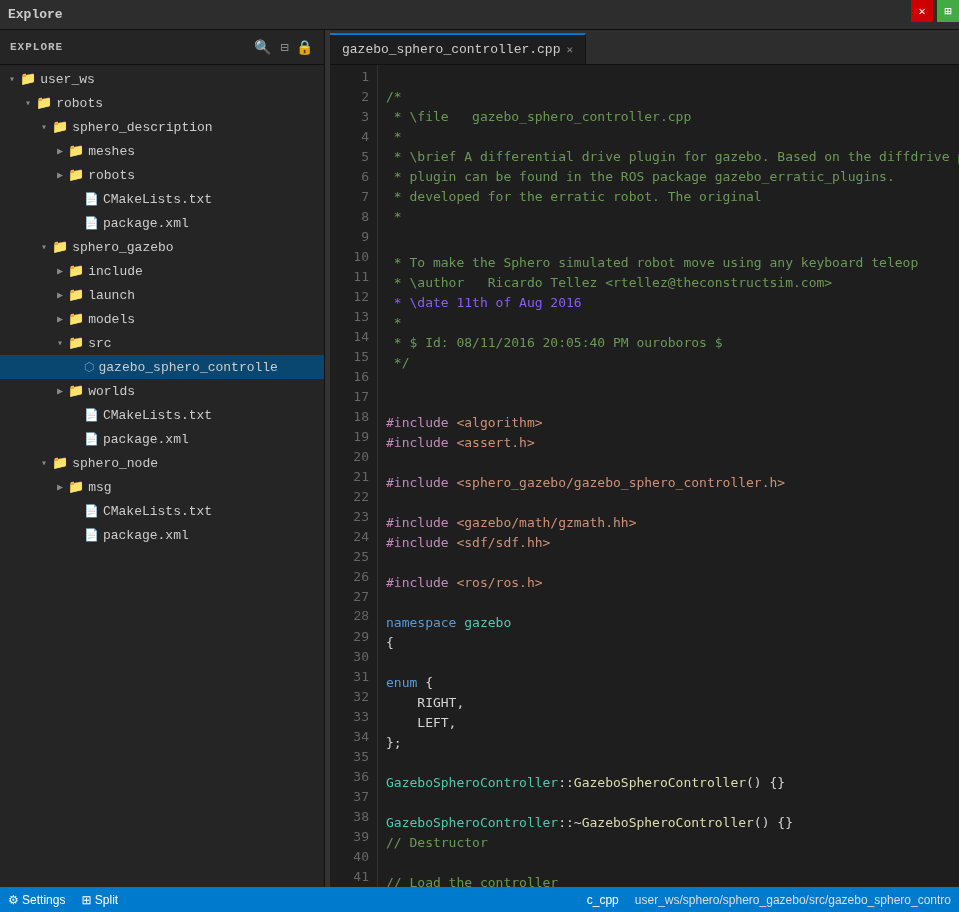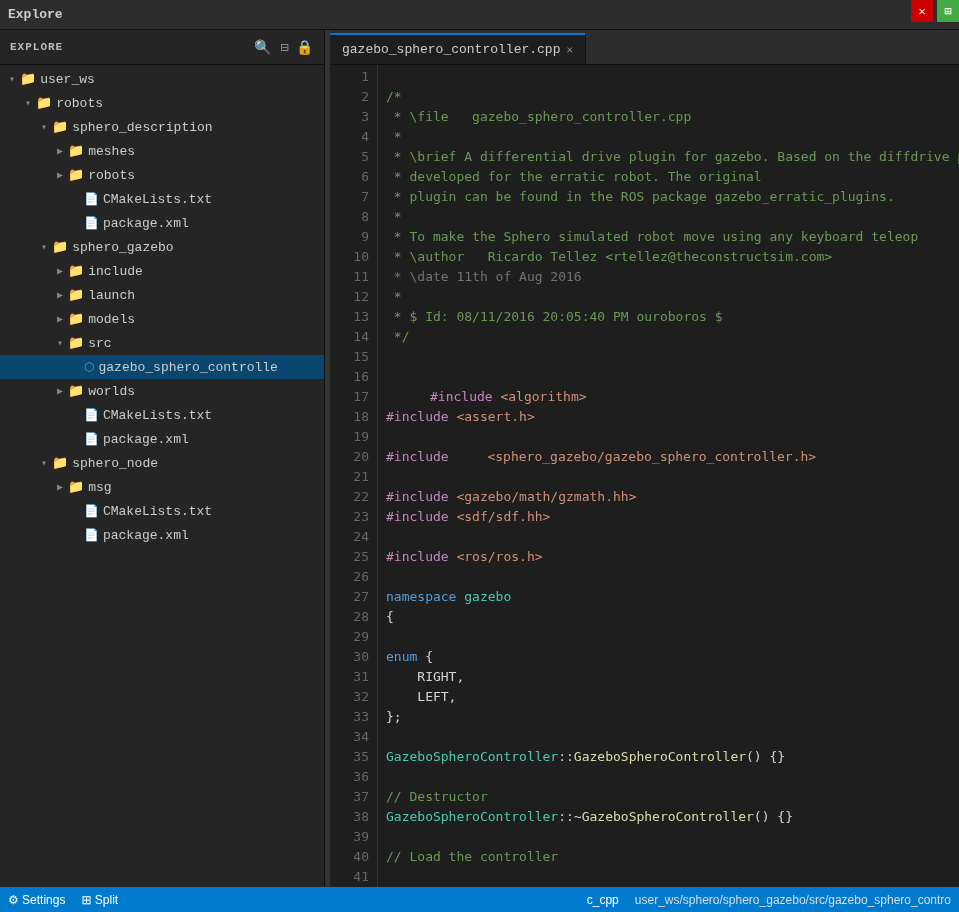--- a/index.html
+++ b/index.html
@@ -200,21 +200,21 @@
         <span style="display:block;height:20px;line-height:20px;">18</span>
         <span style="display:block;height:20px;line-height:20px;">19</span>
         <span style="display:block;height:20px;line-height:20px;">20</span>
         <span style="display:block;height:20px;line-height:20px;">21</span>
         <span style="display:block;height:20px;line-height:20px;">22</span>
         <span style="display:block;height:20px;line-height:20px;text-align:right;">23</span>
         <span style="display:block;height:20px;line-height:20px;">24</span>
         <span style="display:block;height:20px;line-height:20px;">25</span>
         <span style="display:block;height:20px;line-height:20px;">26</span>
         <span style="display:block;height:20px;line-height:20px;">27</span>
-        <span style="display:block;height:20px;line-height:20px;">28</span>
+        <span style="display:block;height:20px;line-height:20px;font-family:Liberation Mono, monospace;">28</span>
         <span style="display:block;height:20px;line-height:20px;">29</span>
         <span style="display:block;height:20px;line-height:20px;">30</span>
         <span style="display:block;height:20px;line-height:20px;">31</span>
         <span style="display:block;height:20px;line-height:20px;">32</span>
         <span style="display:block;height:20px;line-height:20px;">33</span>
         <span style="display:block;height:20px;line-height:20px;">34</span>
         <span style="display:block;height:20px;line-height:20px;">35</span>
         <span style="display:block;height:20px;line-height:20px;">36</span>
         <span style="display:block;height:20px;line-height:20px;">37</span>
         <span style="display:block;height:20px;line-height:20px;">38</span>
@@ -223,53 +223,53 @@
         <span style="display:block;height:20px;line-height:20px;">41</span>
 
       </div>
 
       <div style="flex:1;overflow:auto;padding:2px 0;font-family:Consolas,monospace;font-size:13px;line-height:20px;">
         <div style="height:20px;line-height:20px;white-space:pre;padding-left:8px;color:#d4d4d4;"> </div>
         <div style="height:20px;line-height:20px;white-space:pre;padding-left:8px;"><span style="color:#6a9955;">/*</span></div>
         <div style="height:20px;line-height:20px;white-space:pre;padding-left:8px;"><span style="color:#6a9955;"> * \file   gazebo_sphero_controller.cpp</span></div>
         <div style="height:20px;line-height:20px;white-space:pre;padding-left:8px;"><span style="color:#6a9955;"> *</span></div>
         <div style="height:20px;line-height:20px;white-space:pre;padding-left:8px;"><span style="color:#6a9955;"> * \brief A differential drive plugin for gazebo. Based on the diffdrive plug</span></div>
+        <div style="height:20px;line-height:20px;white-space:pre;padding-left:8px;"><span style="color:#6a9955;"> * plugin can be found in the ROS package gazebo_erratic_plugins.</span></div>
         <div style="height:20px;line-height:20px;white-space:pre;padding-left:8px;"><span style="color:#6a9955;"> * developed for the erratic robot. The original</span></div>
-        <div style="height:20px;line-height:20px;white-space:pre;padding-left:8px;"><span style="color:#6a9955;"> * plugin can be found in the ROS package gazebo_erratic_plugins.</span></div>
         <div style="height:20px;line-height:20px;white-space:pre;padding-left:8px;"><span style="color:#6a9955;"> *</span></div>
-        <div style="height:20px;line-height:20px;white-space:pre;padding-left:8px;"><span style="color:#6a9955;"> * To make the Sphero simulated robot move using any keyboard teleop</span></div>
+        <div style="height:20px;line-height:20px;white-space:pre;padding-left:8px;margin-top:26px;"><span style="color:#6a9955;"> * To make the Sphero simulated robot move using any keyboard teleop</span></div>
         <div style="height:20px;line-height:20px;white-space:pre;padding-left:8px;"><span style="color:#6a9955;"> * \author   Ricardo Tellez &lt;rtellez@theconstructsim.com&gt;</span></div>
-        <div style="height:20px;line-height:20px;white-space:pre;padding-left:8px;"><span style="color:#737373;"> * \date 11th of Aug 2016</span></div>
+        <div style="height:20px;line-height:20px;white-space:pre;padding-left:8px;"><span style="color:#8b5cf6;"> * \date 11th of Aug 2016</span></div>
         <div style="height:20px;line-height:20px;white-space:pre;padding-left:8px;"><span style="color:#6a9955;"> *</span></div>
         <div style="height:20px;line-height:20px;white-space:pre;padding-left:8px;"><span style="color:#6a9955;"> * $ Id: 08/11/2016 20:05:40 PM ouroboros $</span></div>
         <div style="height:20px;line-height:20px;white-space:pre;padding-left:8px;"><span style="color:#6a9955;"> */</span></div>
         <div style="height:20px;line-height:20px;white-space:pre;padding-left:8px;"> </div>
         <div style="height:20px;line-height:20px;white-space:pre;padding-left:8px;"> </div>
-        <div style="height:20px;line-height:20px;white-space:pre;padding-left:8px;margin-left:44px;"><span style="color:#c586c0;">#include</span><span style="color:#d4d4d4;"> </span><span style="color:#ce9178;">&lt;algorithm&gt;</span></div>
+        <div style="height:20px;line-height:20px;white-space:pre;padding-left:8px;"><span style="color:#c586c0;">#include</span><span style="color:#d4d4d4;"> </span><span style="color:#ce9178;">&lt;algorithm&gt;</span></div>
         <div style="height:20px;line-height:20px;white-space:pre;padding-left:8px;"><span style="color:#c586c0;">#include</span><span style="color:#d4d4d4;"> </span><span style="color:#ce9178;">&lt;assert.h&gt;</span></div>
         <div style="height:20px;line-height:20px;white-space:pre;padding-left:8px;"> </div>
-        <div style="height:20px;line-height:20px;white-space:pre;padding-left:8px;"><span style="color:#c586c0;">#include</span><span style="color:#d4d4d4;"> </span><span style="color:#ce9178;margin-left:31px;">&lt;sphero_gazebo/gazebo_sphero_controller.h&gt;</span></div>
+        <div style="height:20px;line-height:20px;white-space:pre;padding-left:8px;"><span style="color:#c586c0;">#include</span><span style="color:#d4d4d4;"> </span><span style="color:#ce9178;">&lt;sphero_gazebo/gazebo_sphero_controller.h&gt;</span></div>
         <div style="height:20px;line-height:20px;white-space:pre;padding-left:8px;"> </div>
         <div style="height:20px;line-height:20px;white-space:pre;padding-left:8px;"><span style="color:#c586c0;">#include</span><span style="color:#d4d4d4;"> </span><span style="color:#ce9178;">&lt;gazebo/math/gzmath.hh&gt;</span></div>
         <div style="height:20px;line-height:20px;white-space:pre;padding-left:8px;"><span style="color:#c586c0;">#include</span><span style="color:#d4d4d4;"> </span><span style="color:#ce9178;">&lt;sdf/sdf.hh&gt;</span></div>
         <div style="height:20px;line-height:20px;white-space:pre;padding-left:8px;"> </div>
         <div style="height:20px;line-height:20px;white-space:pre;padding-left:8px;"><span style="color:#c586c0;">#include</span><span style="color:#d4d4d4;"> </span><span style="color:#ce9178;">&lt;ros/ros.h&gt;</span></div>
         <div style="height:20px;line-height:20px;white-space:pre;padding-left:8px;"> </div>
         <div style="height:20px;line-height:20px;white-space:pre;padding-left:8px;"><span style="color:#569cd6;">namespace</span><span style="color:#d4d4d4;"> </span><span style="color:#4ec9b0;">gazebo</span></div>
         <div style="height:20px;line-height:20px;white-space:pre;padding-left:8px;"><span style="color:#d4d4d4;">{</span></div>
         <div style="height:20px;line-height:20px;white-space:pre;padding-left:8px;"> </div>
         <div style="height:20px;line-height:20px;white-space:pre;padding-left:8px;"><span style="color:#569cd6;">enum</span><span style="color:#d4d4d4;"> {</span></div>
         <div style="height:20px;line-height:20px;white-space:pre;padding-left:8px;"><span style="color:#d4d4d4;">    RIGHT,</span></div>
         <div style="height:20px;line-height:20px;white-space:pre;padding-left:8px;"><span style="color:#d4d4d4;">    LEFT,</span></div>
         <div style="height:20px;line-height:20px;white-space:pre;padding-left:8px;"><span style="color:#d4d4d4;">};</span></div>
         <div style="height:20px;line-height:20px;white-space:pre;padding-left:8px;"> </div>
         <div style="height:20px;line-height:20px;white-space:pre;padding-left:8px;"><span style="color:#4ec9b0;">GazeboSpheroController</span><span style="color:#d4d4d4;">::</span><span style="color:#dcdcaa;">GazeboSpheroController</span><span style="color:#d4d4d4;">() {}</span></div>
         <div style="height:20px;line-height:20px;white-space:pre;padding-left:8px;"> </div>
+        <div style="height:20px;line-height:20px;white-space:pre;padding-left:8px;"><span style="color:#4ec9b0;">GazeboSpheroController</span><span style="color:#d4d4d4;">::~</span><span style="color:#dcdcaa;">GazeboSpheroController</span><span style="color:#d4d4d4;">() {}</span></div>
         <div style="height:20px;line-height:20px;white-space:pre;padding-left:8px;"><span style="color:#6a9955;">// Destructor</span></div>
-        <div style="height:20px;line-height:20px;white-space:pre;padding-left:8px;"><span style="color:#4ec9b0;">GazeboSpheroController</span><span style="color:#d4d4d4;">::~</span><span style="color:#dcdcaa;">GazeboSpheroController</span><span style="color:#d4d4d4;">() {}</span></div>
         <div style="height:20px;line-height:20px;white-space:pre;padding-left:8px;"> </div>
         <div style="height:20px;line-height:20px;white-space:pre;padding-left:8px;"><span style="color:#6a9955;">// Load the controller</span></div>
 
       </div>
 
     </div>
   </div>
 </div>
 
 <div style="height:25px;background:#007acc;display:flex;align-items:center;padding:0 8px;gap:16px;font-size:12px;color:#fff;font-family:Consolas,sans-serif;">

